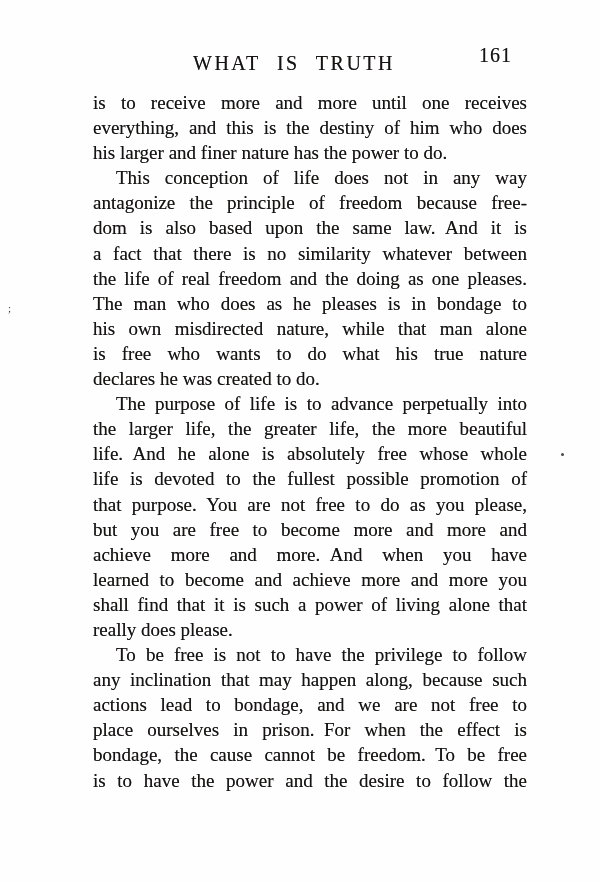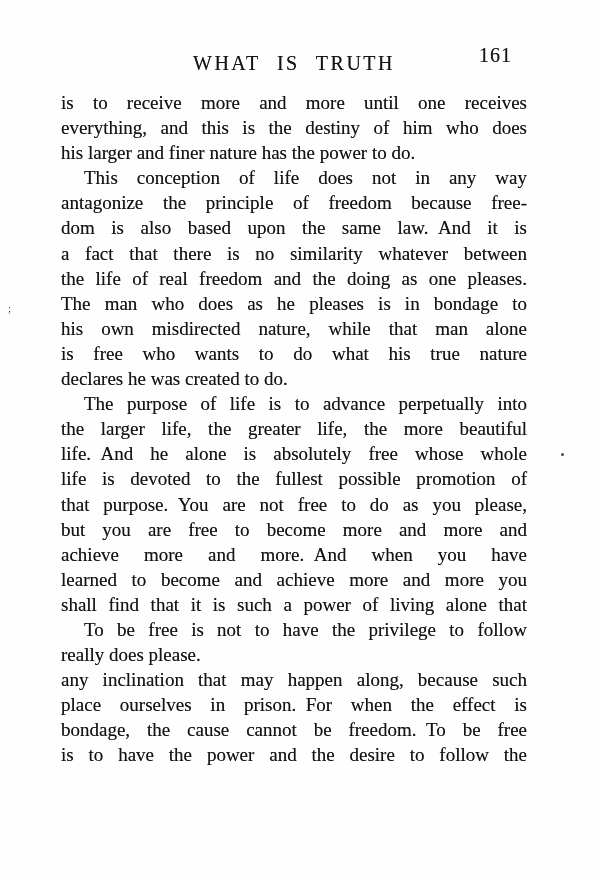--- a/index.html
+++ b/index.html
@@ -45,20 +45,21 @@
     left: 61px;
     top: 90px;
     width: 466px;
   }
   .line {
     font-size: 19px;
     line-height: 25.1px;
     text-align: justify;
     text-align-last: justify;
     text-shadow: 0 0 0.5px rgba(10,10,10,0.55);
+    margin-left: 32px;
   }
   .line.last {
     text-align-last: left;
   }
   .line.indent {
     text-indent: 23px;
   }
   .margin-mark {
     position: absolute;
     left: 8px;
@@ -102,23 +103,24 @@
       <div class="line last">declares he was created to do.</div>
       <div class="line indent">The purpose of life is to advance perpetually into</div>
       <div class="line">the larger life, the greater life, the more beautiful</div>
       <div class="line">life. And he alone is absolutely free whose whole</div>
       <div class="line">life is devoted to the fullest possible promotion of</div>
       <div class="line">that purpose. You are not free to do as you please,</div>
       <div class="line">but you are free to become more and more and</div>
       <div class="line">achieve more and more. And when you have</div>
       <div class="line">learned to become and achieve more and more you</div>
       <div class="line">shall find that it is such a power of living alone that</div>
+      <div class="line last">really does please.</div>
       <div class="line indent">To be free is not to have the privilege to follow</div>
-      <div class="line last">really does please.</div>
       <div class="line">any inclination that may happen along, because such</div>
+      <div class="line">actions lead to bondage, and we are not free to</div>
       <div class="line">place ourselves in prison. For when the effect is</div>
       <div class="line">bondage, the cause cannot be freedom. To be free</div>
       <div class="line">is to have the power and the desire to follow the</div>
     </div>
 
   <span class="margin-mark">;</span>
 
   <div class="ink-speck"></div>
 
 </div>

